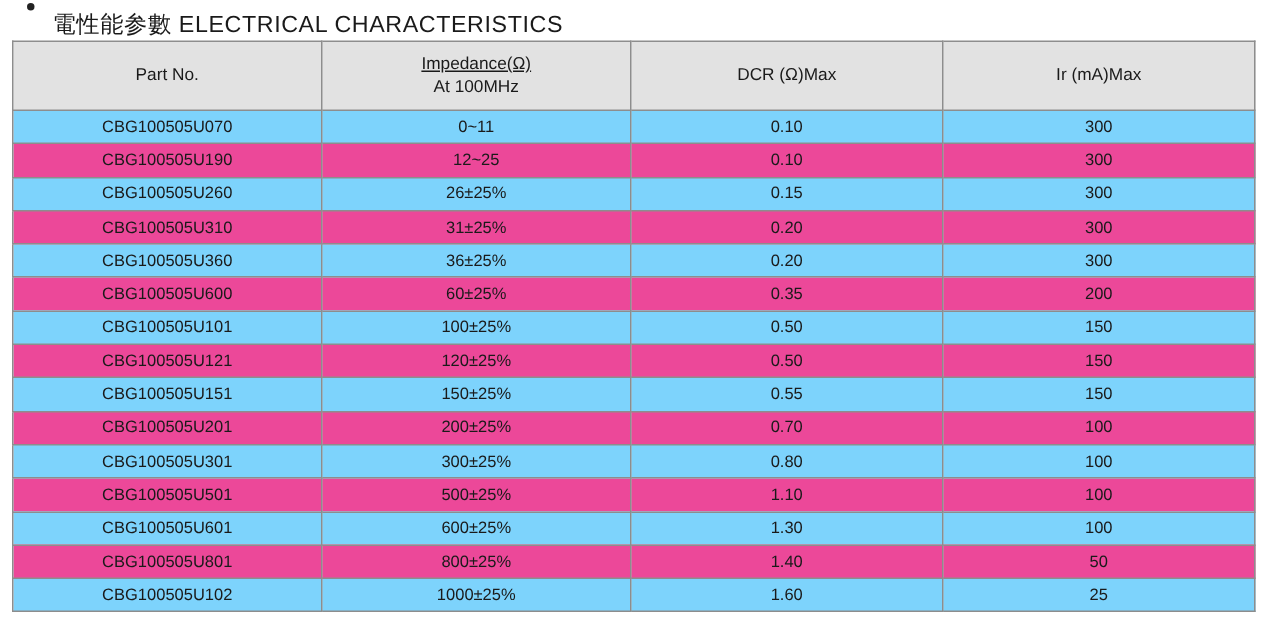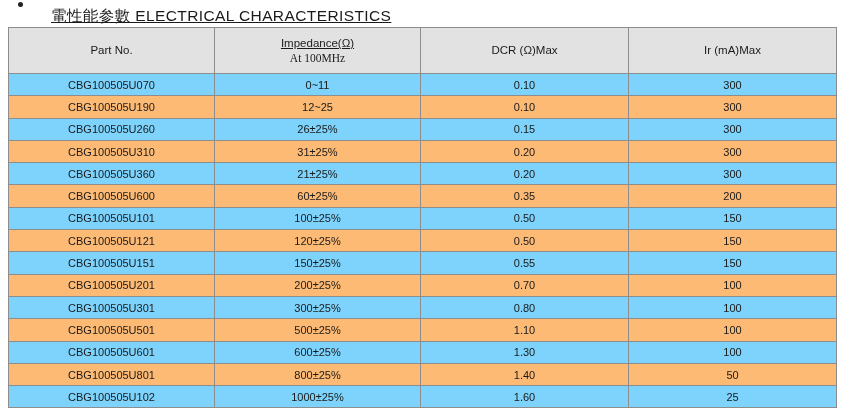--- a/index.html
+++ b/index.html
@@ -14,23 +14,22 @@
     color: #1a1a1a;
     overflow: hidden;
   }
   .page {
     padding: 6px 8px 0 8px;
     box-sizing: border-box;
   }
   .heading-row {
     display: flex;
     align-items: flex-start;
-    gap: 24px;
+    gap: 8px;
     padding-left: 10px;
-    text-decoration: underline;
   }
   .bullet {
     width: 5px;
     height: 5px;
     background: #222;
     border-radius: 50%;
     display: inline-block;
     margin-right: 4px;
     position: relative;
     top: -4px;
@@ -66,28 +65,28 @@
     font-size: 11.5px;
     line-height: 1.25;
     padding: 2px 2px;
   }
   table.spec tbody td {
     height: 21.3px;
     padding: 0 2px;
     background: #7dd3fc;
   }
   table.spec tbody tr.alt td {
-    background: #fdba74;
+    background: #ec4899;
   }
   .col1 { width: 206px; }
   .col2 { width: 206px; }
   .col3 { width: 208px; }
   .col4 { width: 208px; }
   .imp-line1 { display: block; text-decoration: underline; }
-  .imp-line2 { display: block; font-family: Liberation Serif, serif; }
+  .imp-line2 { display: block; }
 </style>
 </head>
 <body>
 
 <div class="page">
 
   <div class="heading-row">
     <span class="bullet"></span>
     <span class="heading-text">電性能参數 ELECTRICAL CHARACTERISTICS</span>
   </div>
@@ -131,21 +130,21 @@
         <td>300</td>
       </tr>
       <tr class="alt">
         <td>CBG100505U310</td>
         <td>31±25%</td>
         <td>0.20</td>
         <td>300</td>
       </tr>
       <tr>
         <td>CBG100505U360</td>
-        <td>21±25%</td>
+        <td>36±25%</td>
         <td>0.20</td>
         <td>300</td>
       </tr>
       <tr class="alt">
         <td>CBG100505U600</td>
         <td>60±25%</td>
         <td>0.35</td>
         <td>200</td>
       </tr>
       <tr>

